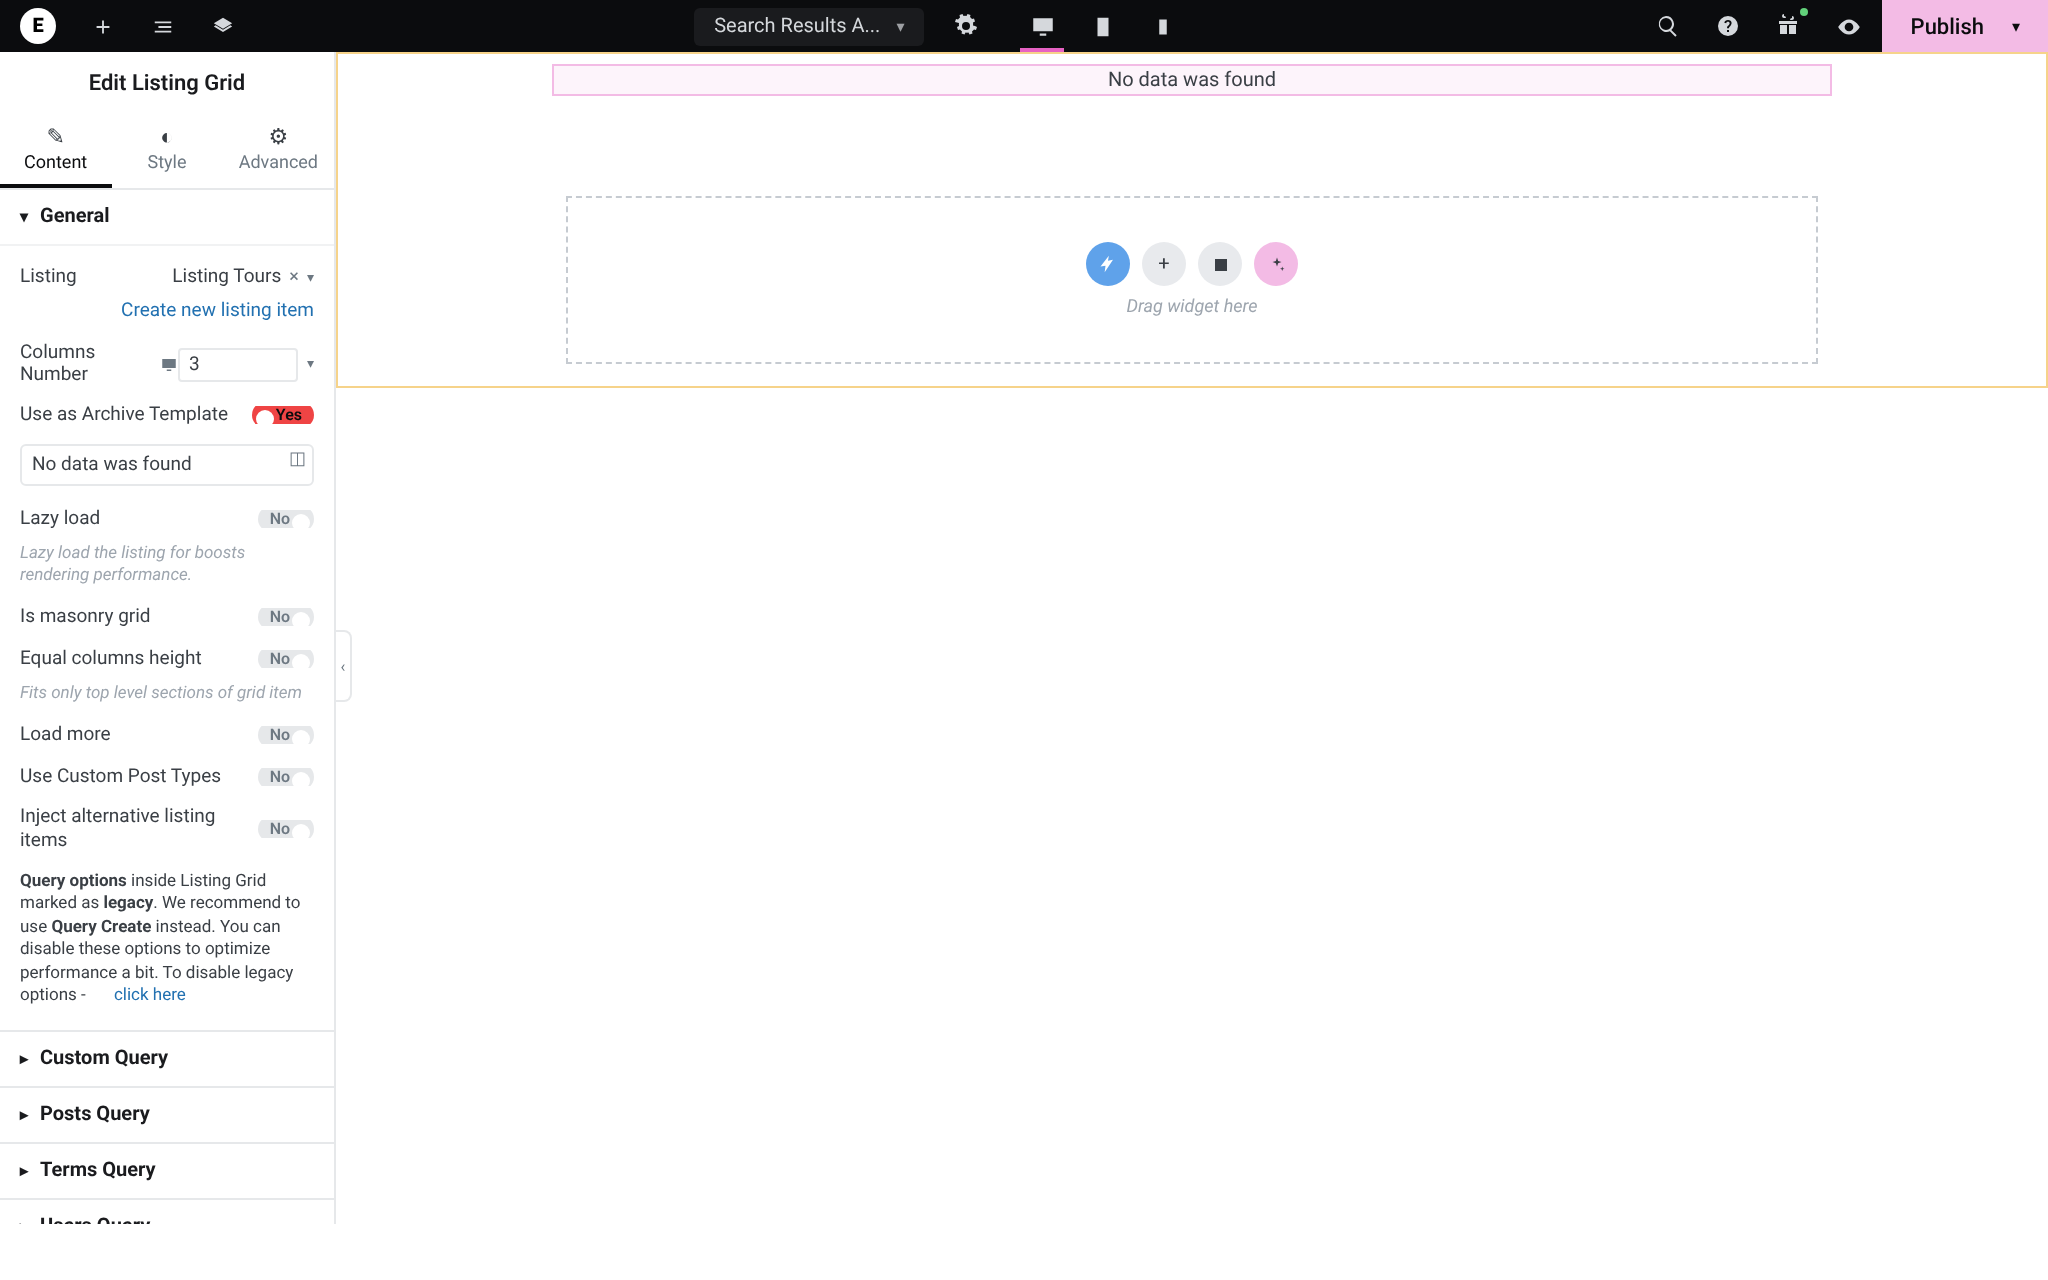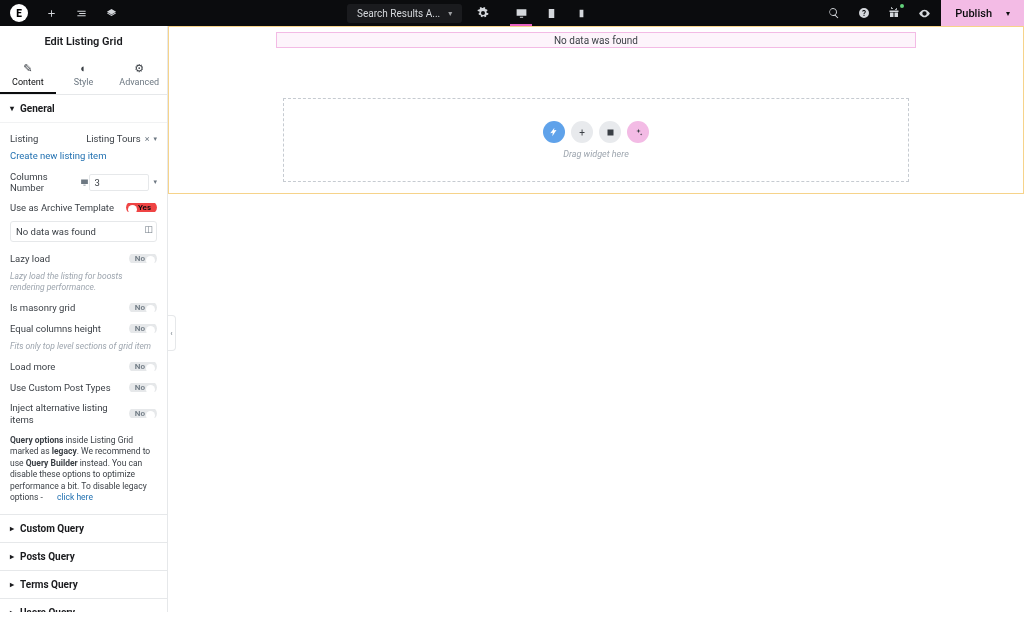--- a/index.html
+++ b/index.html
@@ -33,21 +33,21 @@
 .tab.active { border-bottom: 2px solid #0b0c0e; color: #0b0c0e; }
 .section-head { display: flex; align-items: center; gap: 6px; font-size: 10px; font-weight: 700; color: #1a1b1e; padding: 8px 10px; border-bottom: 1px solid #f1f2f3; cursor: pointer; }
 .section-head .caret { font-size: 8px; }
 .section-body { padding: 6px 10px 10px; border-bottom: 1px solid #e6e8ea; }
 .row { display: flex; align-items: center; justify-content: space-between; font-size: 9.5px; color: #3a3f45; padding: 4px 0; }
 .row .lbl { flex: 1; }
 .sel { font-size: 9.5px; color: #3a3f45; border: none; background: transparent; text-align: right; }
 .sel-wrap { display: flex; align-items: center; gap: 4px; }
 .x { font-size: 9px; color: #6d7882; cursor: pointer; }
 .chev-s { font-size: 7px; color: #6d7882; }
-.link { font-size: 9.5px; color: #2271b1; display: block; padding: 2px 0 6px; cursor: pointer; }
+.link { font-size: 9.5px; color: #2271b1; text-align: right; display: block; padding: 2px 0 6px; cursor: pointer; }
 .num-input { width: 60px; font-size: 9.5px; color: #3a3f45; border: 1px solid #e6e8ea; border-radius: 2px; padding: 2px 4px; }
 .num-wrap { display: flex; align-items: center; gap: 4px; }
 .pill { display: inline-flex; align-items: center; border-radius: 8px; overflow: hidden; font-size: 8px; font-weight: 600; height: 13px; cursor: pointer; }
 .pill-yes { background: #ef4444; color: #0b0c0e; padding: 0 6px 0 12px; position: relative; }
 .pill-yes::before { content: ""; position: absolute; left: 2px; top: 2px; width: 9px; height: 9px; border-radius: 50%; background: #fff; }
 .pill-no { background: #e6e8ea; color: #6d7882; padding: 0 12px 0 6px; position: relative; text-align: center; }
 .pill-no::after { content: ""; position: absolute; right: 2px; top: 2px; width: 9px; height: 9px; border-radius: 50%; background: #fff; }
 .ai-link { font-size: 9px; color: #c36bd9; cursor: pointer; }
 .textarea-wrap { position: relative; margin: 2px 0 6px; }
 .txt { width: 100%; border: 1px solid #e6e8ea; border-radius: 3px; font-size: 9.5px; padding: 4px 18px 4px 5px; color: #3a3f45; }
@@ -250,21 +250,21 @@
       </div>
 
       <div class="row">
         <span class="lbl" style="line-height:1.2">Inject alternative listing items</span>
         <span class="pill">
             <span class="pill-no">No</span>
           </span>
       </div>
 
       <div class="note">
-        <b>Query options</b><span> inside Listing Grid marked as </span><b>legacy</b><span>. We recommend to use </span><b>Query Builder</b><span> instead. You can disable these options to optimize performance a bit. To disable legacy options - </span><a>click here</a>
+        <b>Query options</b><span> inside Listing Grid marked as </span><b>legacy</b><span>. We recommend to use </span><b>Query Create</b><span> instead. You can disable these options to optimize performance a bit. To disable legacy options - </span><a>click here</a>
       </div>
     </div>
 
     <div class="collapsed">
       <div class="section-head">
           <span class="caret">▸</span>
           <span>Custom Query</span>
         </div>
     </div>
     <div class="collapsed">

